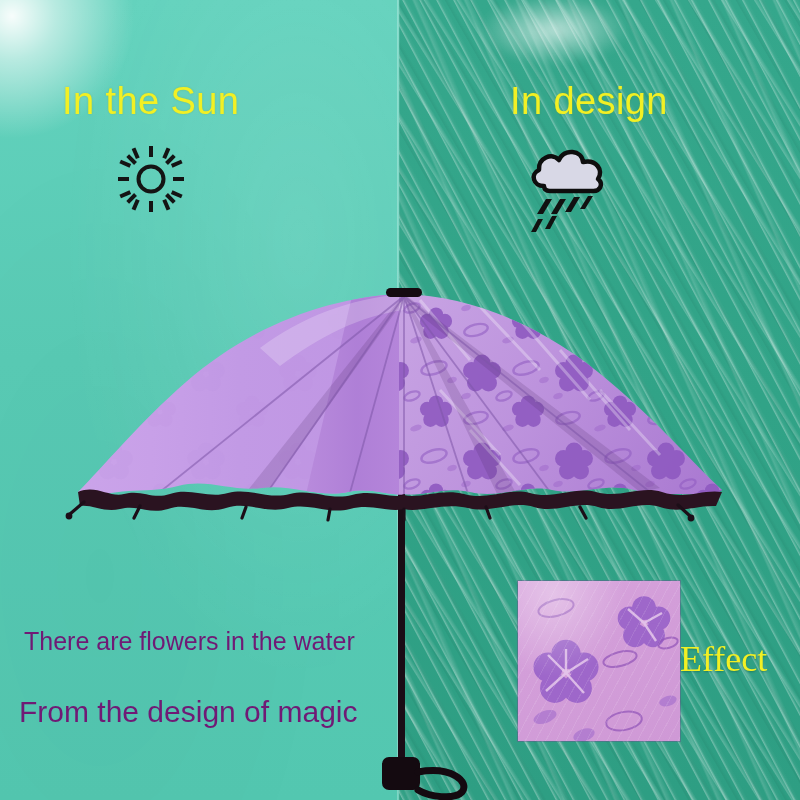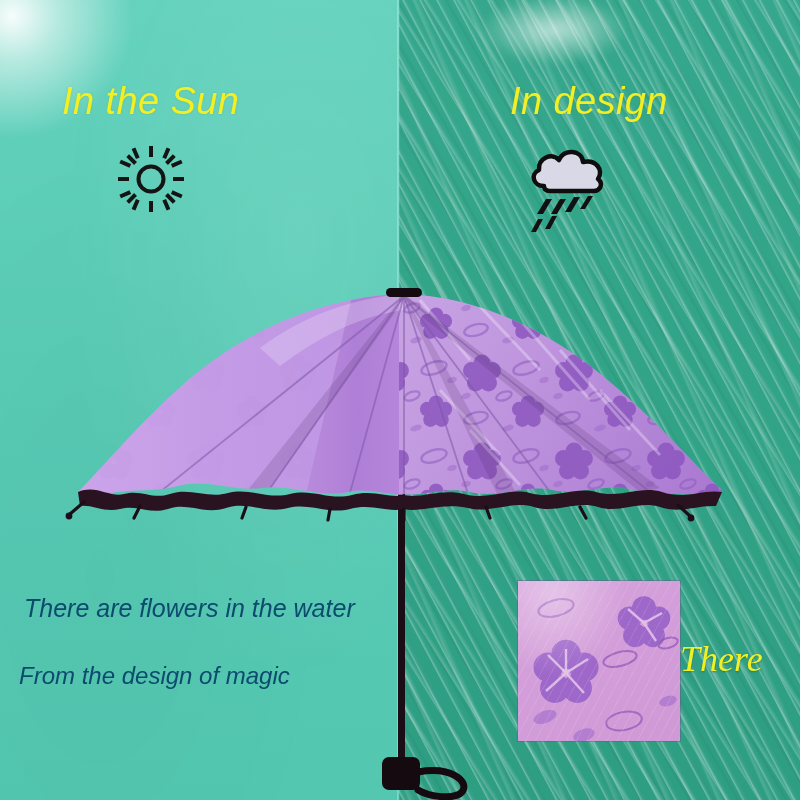--- a/index.html
+++ b/index.html
@@ -4,21 +4,20 @@
 <style>
   html,body{margin:0;padding:0;background:#000;}
   body{font-family:"Liberation Sans", sans-serif;}
 
   #stage{
     position:relative;
     width:800px;height:800px;
     overflow:hidden;
     background:#5BCDB8;
     user-select:none;
-    font-style:italic;
   }
 
   
   .bg-left{
     position:absolute;left:0;top:0;width:399px;height:800px;
     background:
       radial-gradient(circle at 3% 2%, rgba(255,255,255,.95) 0%, rgba(255,255,255,.55) 5%, rgba(255,255,255,0) 14%),
       linear-gradient(180deg,#63d2bd 0%, #59cbb5 45%, #53c7b0 100%);
   }
   .bg-left:after{ 
@@ -79,25 +78,26 @@
     letter-spacing:.4px;
     white-space:nowrap;
     text-shadow:0 0 2px rgba(120,140,0,.30);
   }
   #head-sun{left:62px;top:80px;}
   #head-water{left:510px;top:80px;}
 
   
   .caption{
     position:absolute;
-    color:#0c4a6e;
+    color:#701a75;
     white-space:nowrap;
+    margin-top:33px;
   }
   #cap-flowers{left:24px;top:594px;font-size:25px;}
-  #cap-magic{left:19px;top:662px;font-size:24px;text-align:right;}
+  #cap-magic{left:19px;top:662px;font-size:30px;text-align:right;}
 
   
   #effect-label{
     position:absolute;left:680px;top:638px;
     color:#F2F024;font-size:36px;white-space:nowrap;
     font-family:"Liberation Serif", serif;
     text-shadow:0 1px 2px rgba(0,60,40,.35);
   }
 
   
@@ -411,15 +411,15 @@
         <ellipse cx="150" cy="62" rx="10" ry="5" transform="rotate(-16 150 62)"></ellipse>
       </g>
       <g fill="#A973CE" opacity="0.72">
         <ellipse cx="27" cy="136" rx="12" ry="6" transform="rotate(-20 27 136)"></ellipse>
         <ellipse cx="66" cy="154" rx="11" ry="6" transform="rotate(-18 66 154)"></ellipse>
         <ellipse cx="150" cy="120" rx="9" ry="5" transform="rotate(-18 150 120)"></ellipse>
       </g>
     </svg>
   </div>
 
-  <div id="effect-label">There</div>
+  <div id="effect-label">Effect</div>
 
 </div>
 
 </body></html>

